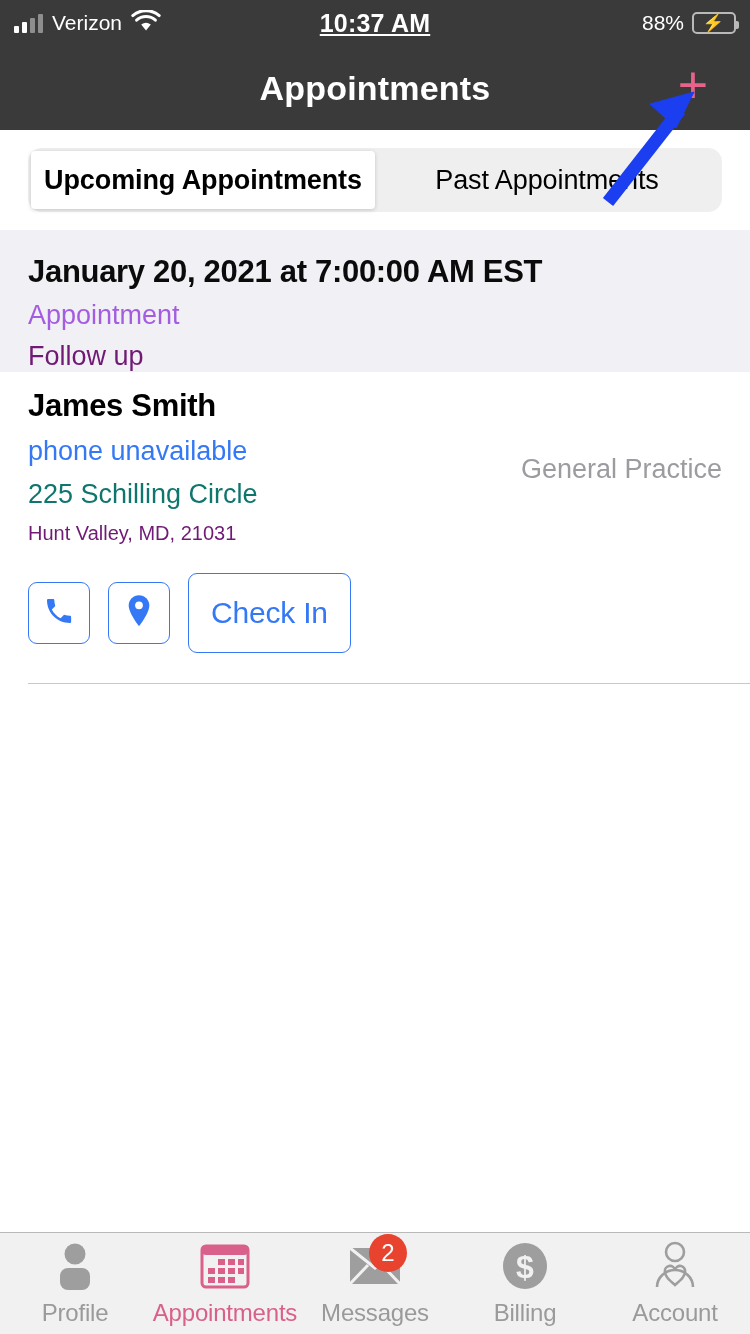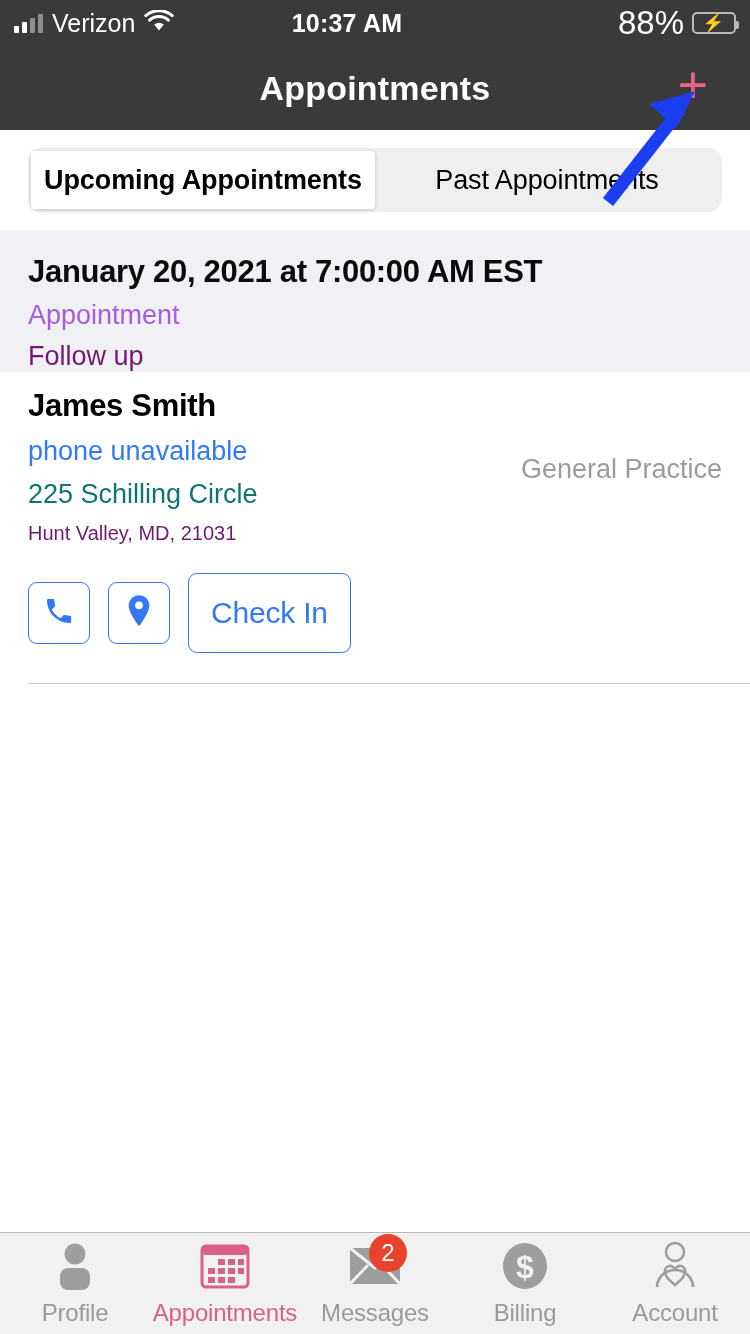--- a/index.html
+++ b/index.html
@@ -11,30 +11,30 @@
   }
   #screen { position:relative; width:750px; height:1334px; background:#ffffff; }
 
   
   .statusbar {
     position:absolute; top:0; left:0; width:750px; height:46px;
     background:#3a3a3a; color:#ffffff;
     display:flex; align-items:center;
   }
   .sb-left { position:absolute; left:14px; display:flex; align-items:center; gap:9px; }
-  .sb-center { position:absolute; left:0; width:694px; text-align:center;
-               font-size:25px; font-weight:600; letter-spacing:.2px; }
+  .sb-center { position:absolute; left:0; width:750px; text-align:center;
+               font-size:25px; font-weight:600; letter-spacing:.2px;text-decoration:underline; }
   .sb-right { position:absolute; right:14px; display:flex; align-items:center; gap:8px; }
-  .carrier { font-size:25px; font-weight:400; }
+  .carrier { font-size:21px; font-weight:400; }
   .bars { display:flex; align-items:flex-end; gap:3px; height:19px; }
   .bars i { display:block; width:5px; background:#8e8e8e; border-radius:1px; }
   .bars i.on { background:#ffffff; }
   .bars i:nth-child(1){height:7px;} .bars i:nth-child(2){height:11px;}
   .bars i:nth-child(3){height:15px;} .bars i:nth-child(4){height:19px;}
-  .battery-pct { font-size:33px; }
+  .battery-pct { font-size:21px; }
   .battery {
     position:relative; width:44px; height:22px; border:2px solid #b9b9b9;
     border-radius:5px; padding:2px;
   }
   .battery::after {
     content:""; position:absolute; right:-5px; top:7px; width:3px; height:8px;
     background:#b9b9b9; border-radius:0 2px 2px 0;
   }
   .battery .fill { width:100%; height:100%; background:#35c759; border-radius:2px; }
   .battery .bolt {

